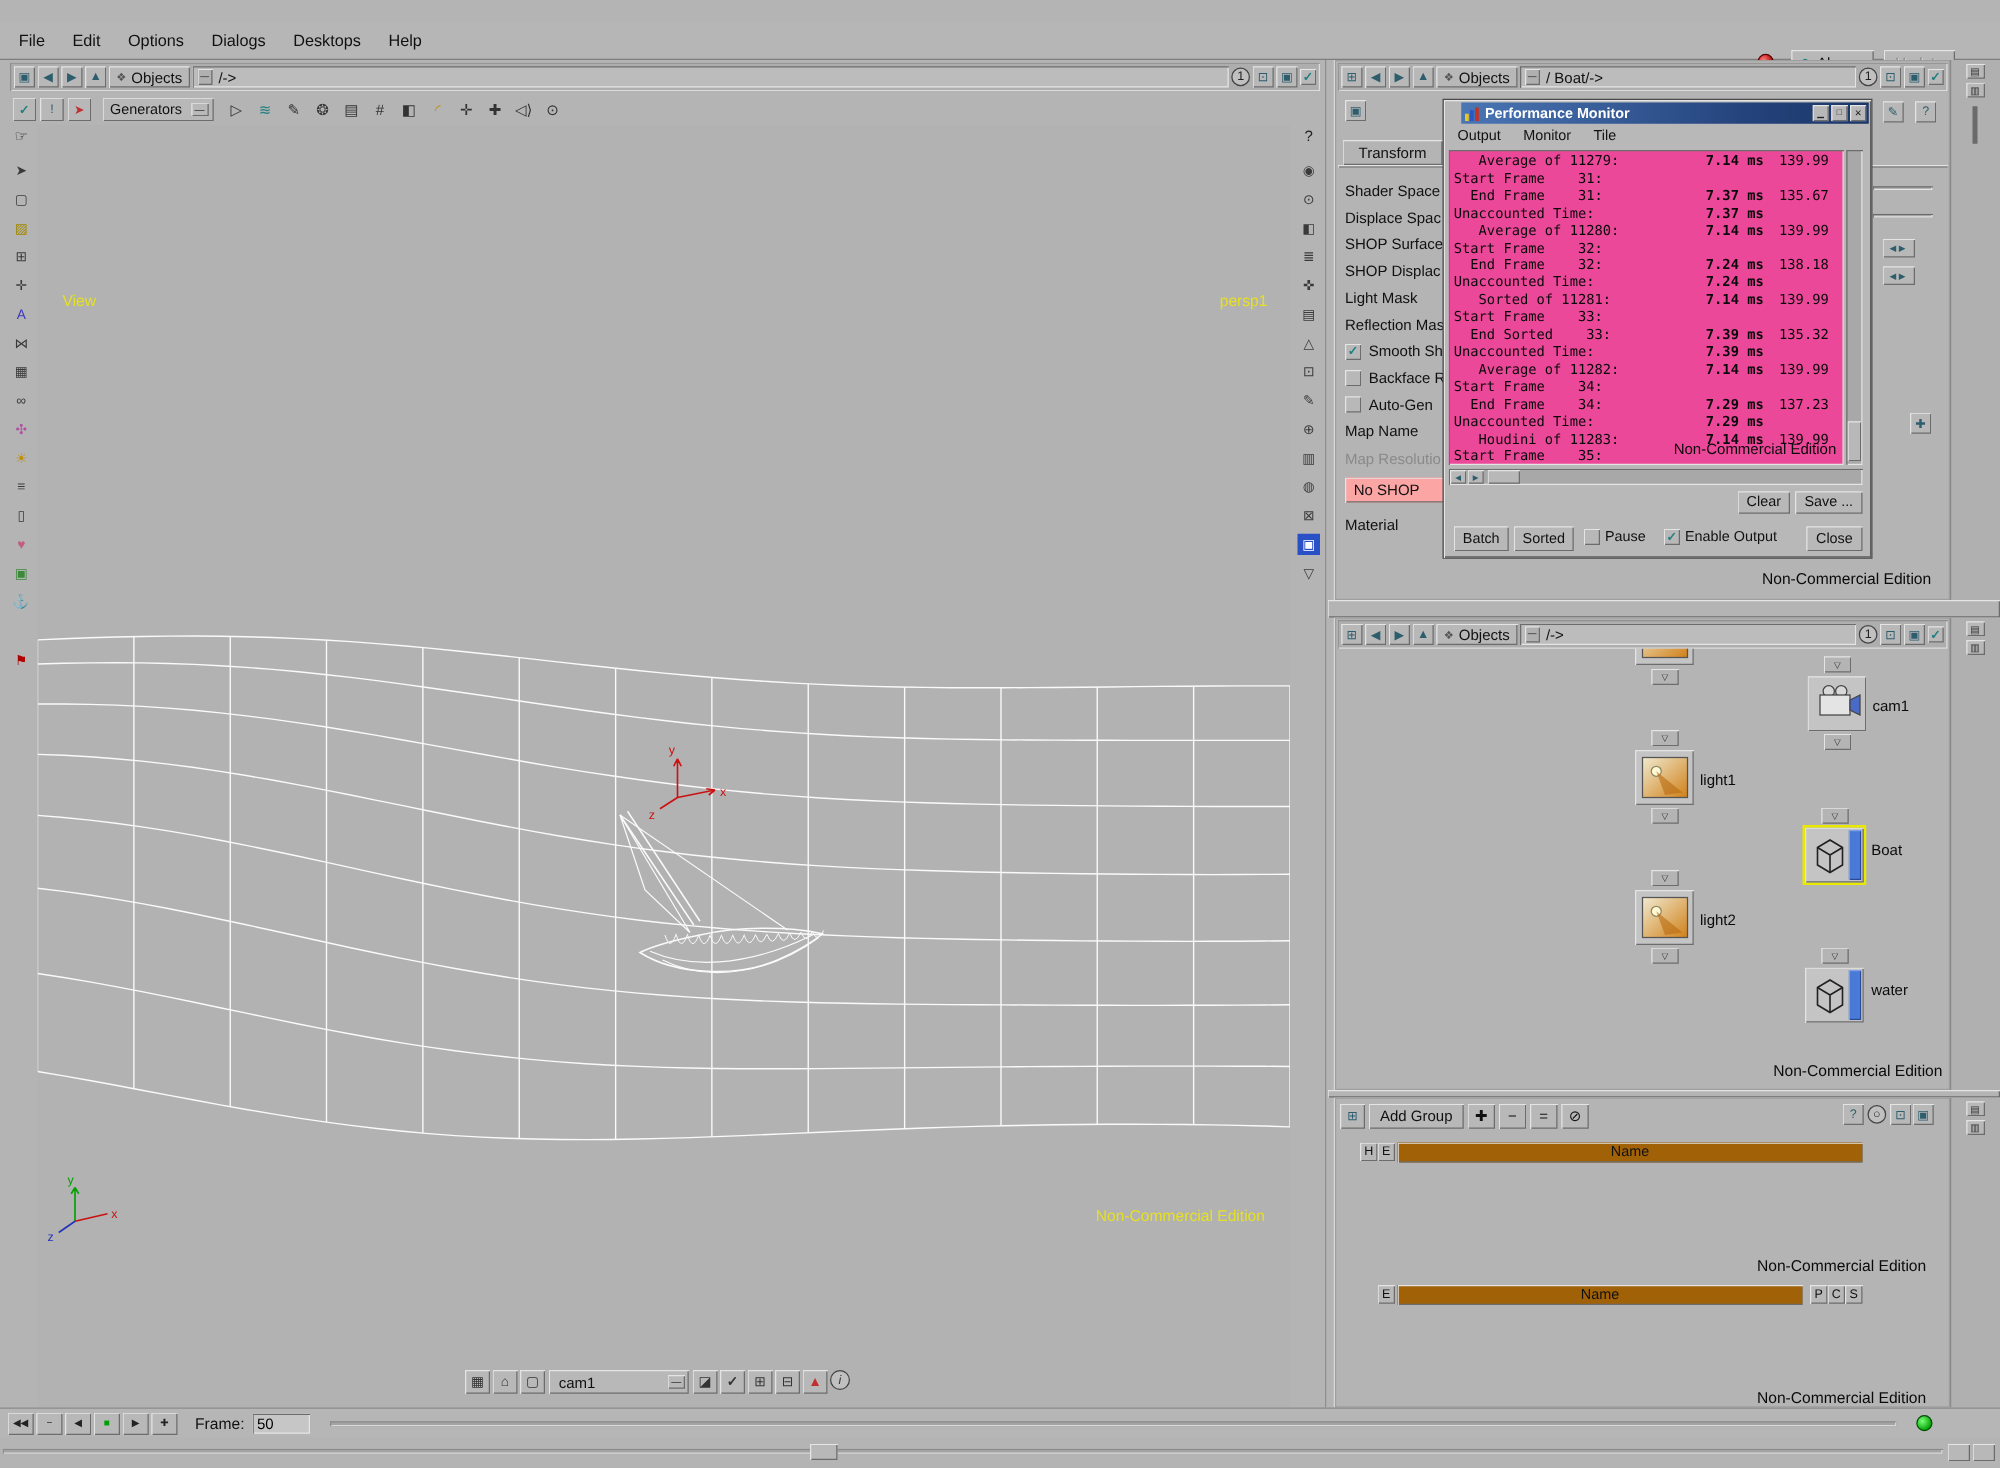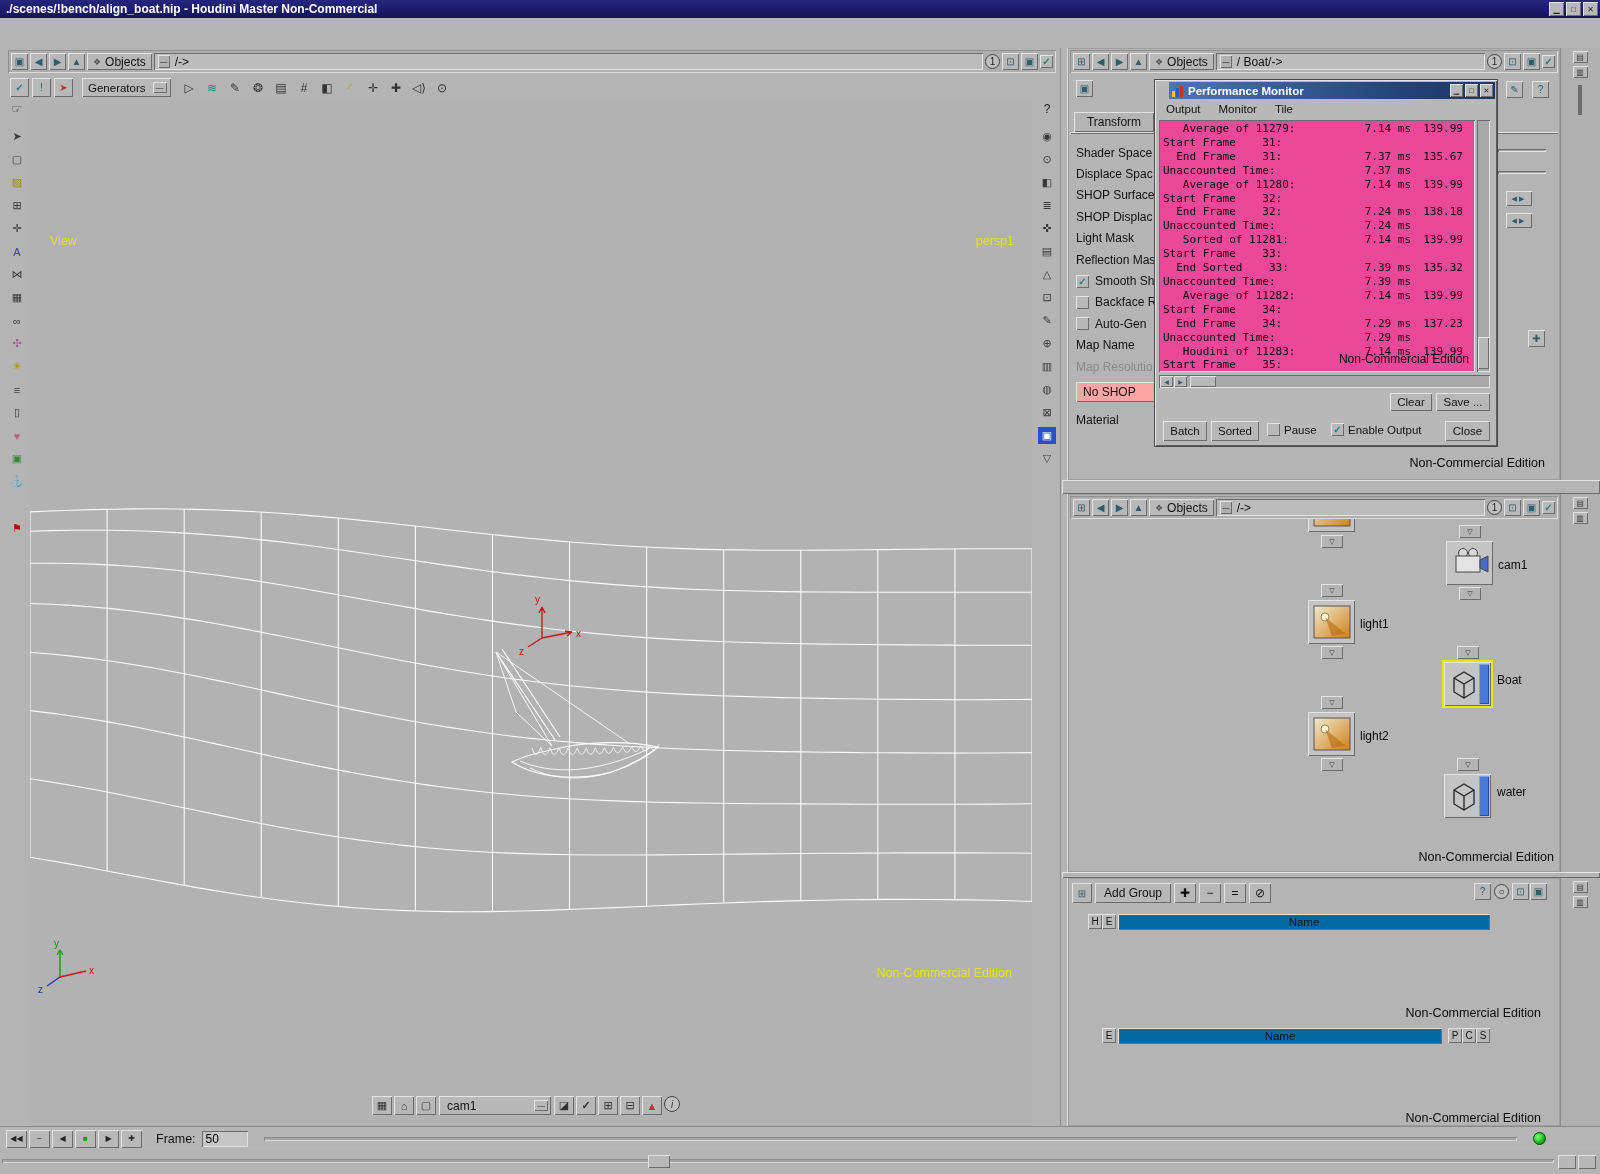--- a/index.html
+++ b/index.html
@@ -77,21 +77,21 @@
   .pm-window{position:absolute;left:1155px;top:80px;width:342px;height:366px;background:#b8b8b8;box-shadow:inset 1px 1px 0 #e6e6e6, inset -1px -1px 0 #5e5e5e, 0 0 0 1px #4a4a4a;z-index:60;}
   .pm-titlebar{position:absolute;left:2px;top:2px;right:2px;height:17px;background:linear-gradient(90deg,#4a76b4 0%,#24437c 70%,#1c3668 100%);display:flex;align-items:center;margin-left:12px;}
   .pm-icon{display:flex;padding-left:3px;}
   .pm-title{flex:1;color:#fff;font-size:11.5px;font-weight:bold;padding-left:4px;}
   .pm-tbbtn{width:13px;height:13px;margin-right:2px;background:#b8b8b8;color:#222;font-size:7px;display:flex;align-items:center;justify-content:center;}
   .pm-menubar{position:absolute;left:2px;top:19px;right:2px;height:19px;display:flex;align-items:center;}
   .pm-menu{font-size:11.5px;padding:0 9px;}
   .pm-list{position:absolute;left:4px;top:40px;width:316px;height:252px;background:#ec4899;overflow:hidden;font-family:"DejaVu Sans Mono",monospace;font-size:11px;line-height:13.9px;color:#0a0a0a;padding-top:2px;}
   .perf-row{display:flex;white-space:pre;}
   .perf-label{flex:1;padding-left:4px;}
-  .perf-ms{width:72px;text-align:right;}
+  .perf-ms{width:72px;text-align:right;font-weight:bold;}
   .perf-fps{width:64px;text-align:right;padding-right:12px;}
   .pm-vsb{position:absolute;left:322px;top:40px;width:13px;height:252px;background:#a8a8a8;}
   .pm-vthumb{position:absolute;left:1px;right:1px;bottom:3px;height:32px;background:#b8b8b8;}
   .pm-hsb{position:absolute;left:4px;top:295px;width:331px;height:13px;background:#a8a8a8;display:flex;align-items:center;gap:1px;padding:0 1px;}
   .pm-harrow{width:13px;height:11px;font-size:6px;display:flex;align-items:center;justify-content:center;background:#b8b8b8;color:#2e5e6e;}
   .pm-hthumb{width:26px;height:11px;background:#b8b8b8;margin-left:2px;}
   .pm-watermark{position:absolute;right:28px;top:272px;font-size:12px;color:#0a0a0a;font-family:"Liberation Sans",sans-serif;z-index:5;}
   .pm-btn{position:absolute;height:18px;font-size:11.5px;}
   .pm-check{position:absolute;top:343px;display:flex;align-items:center;gap:4px;font-size:11.5px;}
 
@@ -101,47 +101,57 @@
   .node-icon.selected{box-shadow:inset 1px 1px 0 #e4e4e4, inset -1px -1px 0 #6c6c6c, 0 0 0 2px #e8e800;}
   .flag-stripe{position:absolute;right:2px;top:2px;bottom:2px;width:10px;background:#4a7ad8;box-shadow:inset 1px 1px 0 #7aa0e8, inset -1px -1px 0 #2a4a98;}
   .node-flag{position:absolute;width:22px;height:13px;font-size:7px;color:#333;display:flex;align-items:center;justify-content:center;background:#b4b4b4;}
   .node-label{position:absolute;font-size:12px;color:#0a0a0a;}
 
   
   .grp-toolbar{position:absolute;left:4px;top:4px;right:4px;height:22px;display:flex;align-items:center;gap:3px;}
   .grp-btn{height:20px;font-size:12px;background:#b8b8b8;display:flex;align-items:center;justify-content:center;}
   .sq{width:22px;}
   .mini-box{width:14px;height:15px;background:#b8b8b8;font-size:10px;display:flex;align-items:center;justify-content:center;position:absolute;}
-  .name-bar{position:absolute;height:16px;background:#0369a1;display:flex;align-items:center;justify-content:center;font-size:11.5px;}
+  .name-bar{position:absolute;height:16px;background:#a16207;display:flex;align-items:center;justify-content:center;font-size:11.5px;}
 
   
   .playbar{position:absolute;left:0;top:1126px;width:1600px;height:24px;background:#b6b6b6;border-top:1px solid #8a8a8a;display:flex;align-items:center;}
   .transport{display:flex;gap:2px;padding-left:6px;}
   .t-btn{width:21px;height:18px;font-size:8px;background:#b8b8b8;color:#222;display:flex;align-items:center;justify-content:center;}
   .frame-label{font-size:12.5px;margin-left:14px;}
   .frame-input{width:46px;height:16px;background:#c6c6c6;font-size:12px;padding-left:4px;margin-left:6px;border:none;font-family:inherit;box-shadow:inset 1px 1px 0 #6c6c6c, inset -1px -1px 0 #e4e4e4;}
   .pb-groove{flex:1;height:4px;margin:0 16px;background:#a4a4a4;box-shadow:inset 1px 1px 0 #8a8a8a, inset -1px -1px 0 #d8d8d8;}
   .ready-dot{width:13px;height:13px;border-radius:50%;border:1px solid #004a00;background:radial-gradient(circle at 35% 35%,#7aff7a,#00a000 75%);margin-right:54px;flex:0 0 auto;}
   .bottomstrip{position:absolute;left:0;top:1150px;width:1600px;height:24px;background:#b4b4b4;}
   .bs-groove{position:absolute;left:2px;right:46px;top:9px;height:4px;background:#a4a4a4;box-shadow:inset 1px 1px 0 #8a8a8a, inset -1px -1px 0 #d8d8d8;}
   .bs-thumb{position:absolute;left:648px;top:5px;width:22px;height:13px;background:#b8b8b8;}
   .corner-box{position:absolute;background:#b8b8b8;}
 </style>
 </head>
 <body>
 
 <div class="screen">
 
-  <div class="titlebar">
-    <span class="title-text">./scenes/!bench/align_boat.hip - Houdini Master Non-Commercial</span>
-    <span class="tb-btn bev-out">▁</span>
-    <span class="tb-btn bev-out">□</span>
-    <span class="tb-btn bev-out">✕</span>
-  </div>
-
+
+  <div class="menubar">
+    <div class="menu-items">
+        <span class="menu-item">File</span>
+        <span class="menu-item">Edit</span>
+        <span class="menu-item">Options</span>
+        <span class="menu-item">Dialogs</span>
+        <span class="menu-item">Desktops</span>
+        <span class="menu-item">Help</span>
+      </div>
+    <span class="record-dot"></span>
+    <button class="h-btn bev-out always-btn">
+      <span class="always-ic">⟳</span>
+      <span>Always</span>
+    </button>
+    <button class="h-btn bev-out update-btn">Update</button>
+  </div>
 
   <div class="pathbar abs" style="left:8px;top:50px;width:1048px;height:23px">
     <span class="pb-ic bev-out">▣</span>
     <span class="pb-ic bev-out">◀</span>
     <span class="pb-ic bev-out">▶</span>
     <span class="pb-ic bev-out">▲</span>
     <span class="ctx-btn bev-out">
       <span class="ctx-ic">❖</span>
       <span>Objects</span>
     </span>

